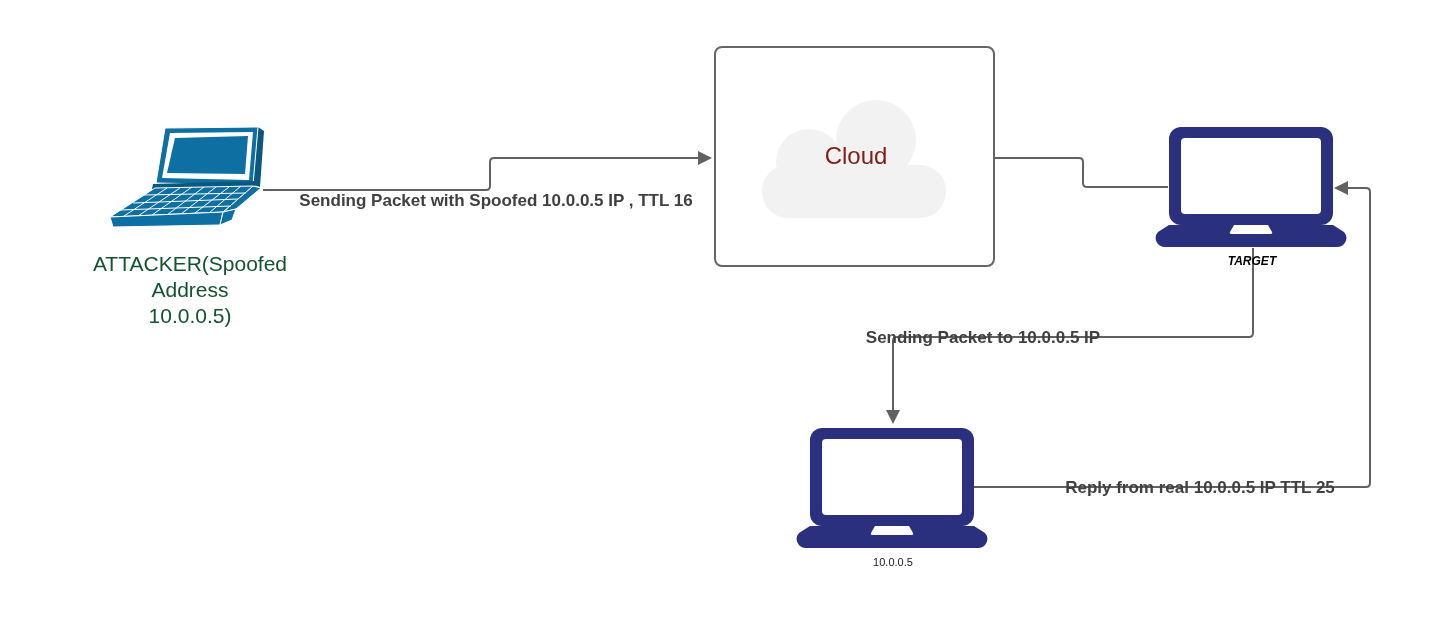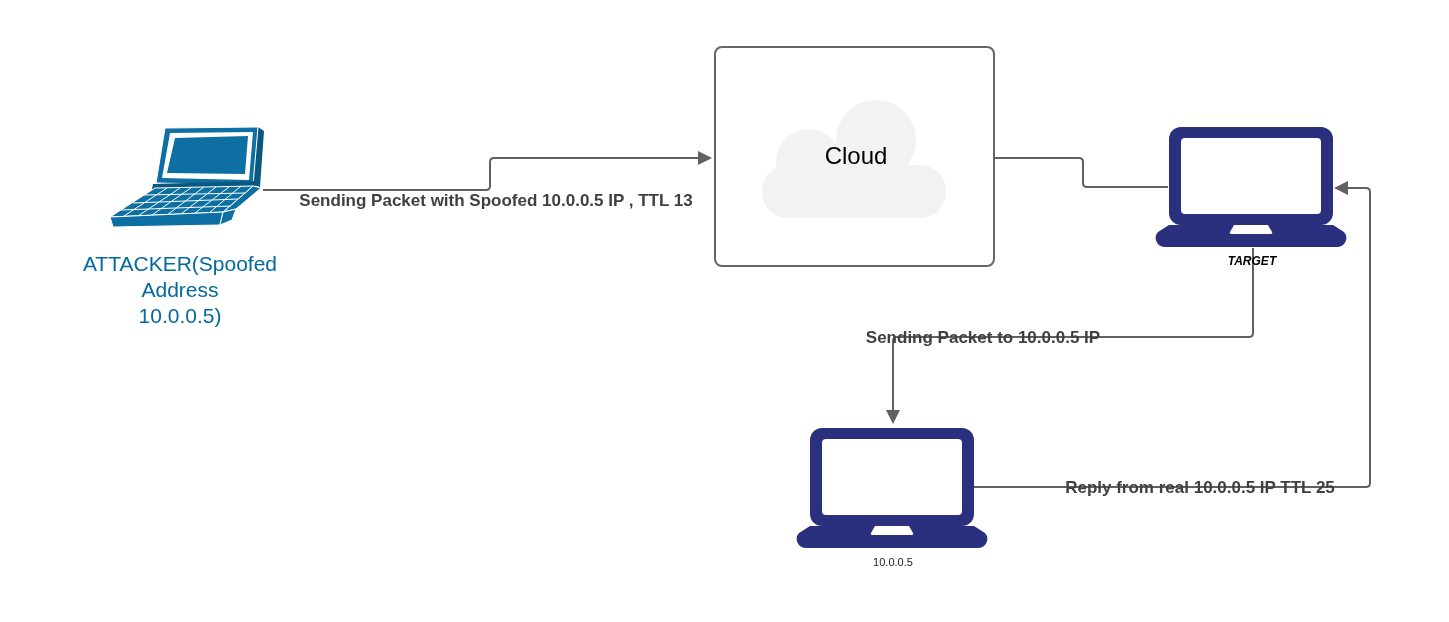--- a/index.html
+++ b/index.html
@@ -30,27 +30,27 @@
     border-radius: 8px;
     box-sizing: border-box;
   }
   .cloud-shape {
     position: absolute;
     left: 38px; top: 52px;
     width: 200px; height: 118px;
   }
   .label { position: absolute; text-align: center; }
   .attacker-label {
-    left: 48px; top: 251px; width: 264px;
+    left: 58px; top: 251px; width: 264px;
     font-size: 21px; line-height: 26px;
-    color: #0369a1; white-space: pre-line;
+    color: #14532d; white-space: pre-line;
   }
   .cloud-label {
     left: 796px; top: 142px; width: 120px;
-    font-size: 24px; color: #000000; white-space: nowrap;
+    font-size: 24px; color: #7f1d1d; white-space: nowrap;
   }
   .target-label {
     left: 1172px; top: 254px; width: 160px;
     font-size: 12px; font-weight: bold; font-style: italic;
     color: #000000; white-space: nowrap;
   }
   .host-label {
     left: 813px; top: 556px; width: 160px;
     font-size: 11px; color: #222222; white-space: nowrap;
   }
@@ -128,17 +128,17 @@
     <path d="M79,98 H113 L117,105 Q118,107 115,107 H77 Q74,107 75,105 Z" fill="#ffffff"></path>
   </svg>
 
   <div class="label attacker-label">ATTACKER(Spoofed
 Address
 10.0.0.5)</div>
   <div class="label cloud-label">Cloud</div>
   <div class="label target-label">TARGET</div>
   <div class="label host-label">10.0.0.5</div>
 
-  <div class="edge-label edge1-label">Sending Packet with Spoofed 10.0.0.5 IP , TTL 13</div>
+  <div class="edge-label edge1-label">Sending Packet with Spoofed 10.0.0.5 IP , TTL 16</div>
   <div class="edge-label edge2-label">Sending Packet to 10.0.0.5 IP</div>
   <div class="edge-label edge3-label">Reply from real 10.0.0.5 IP TTL 25</div>
 
 </div>
 
 </body></html>

